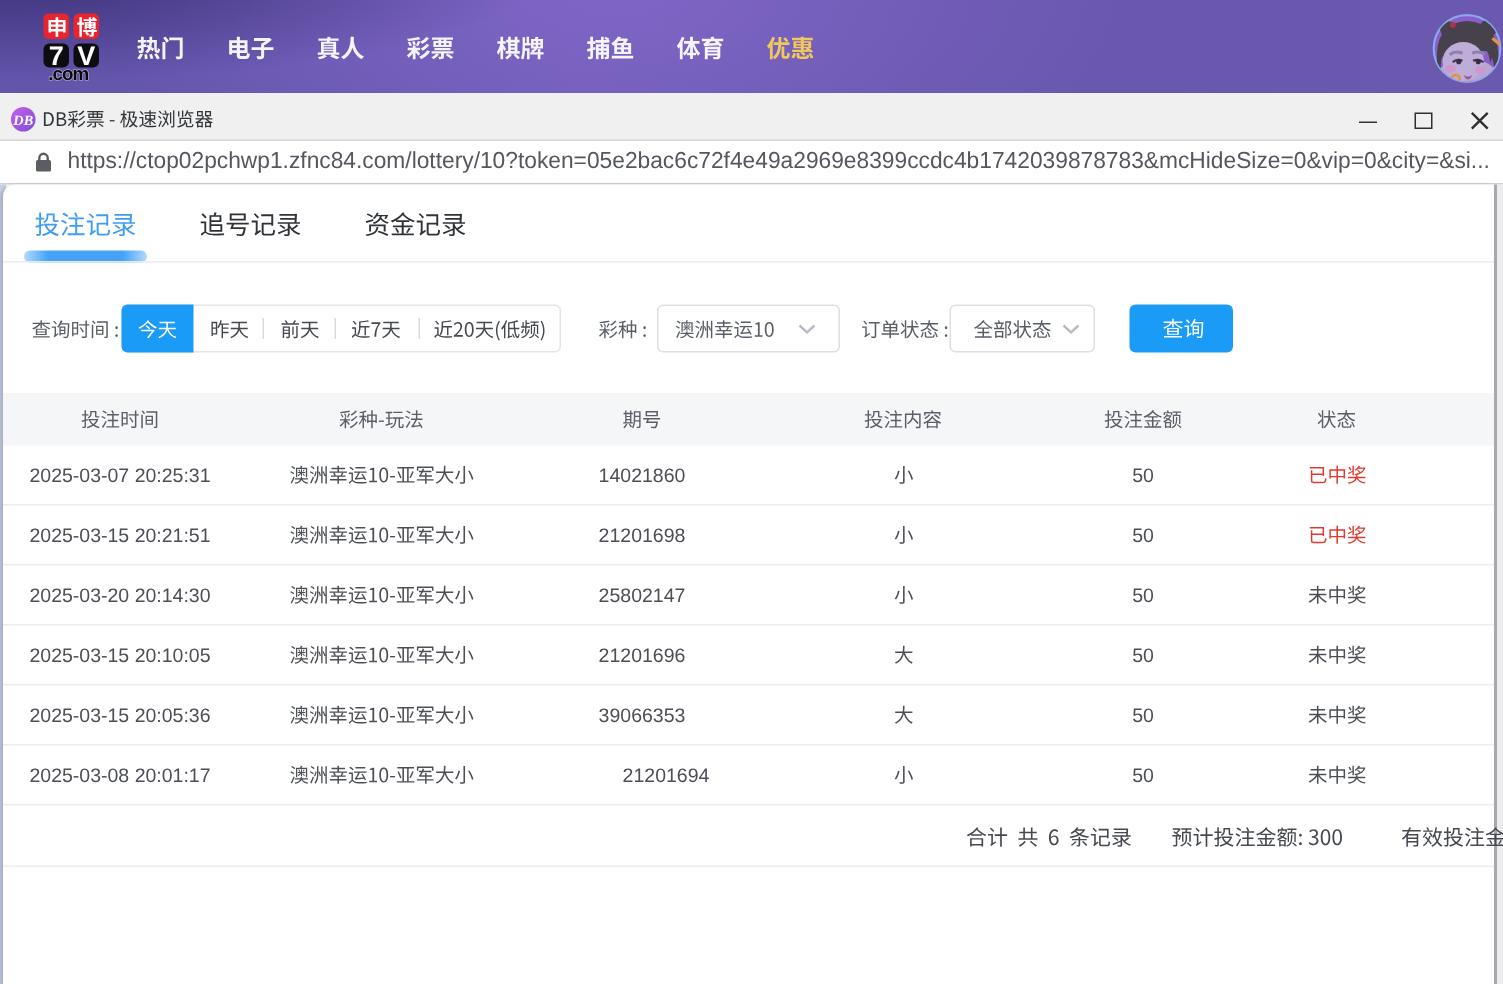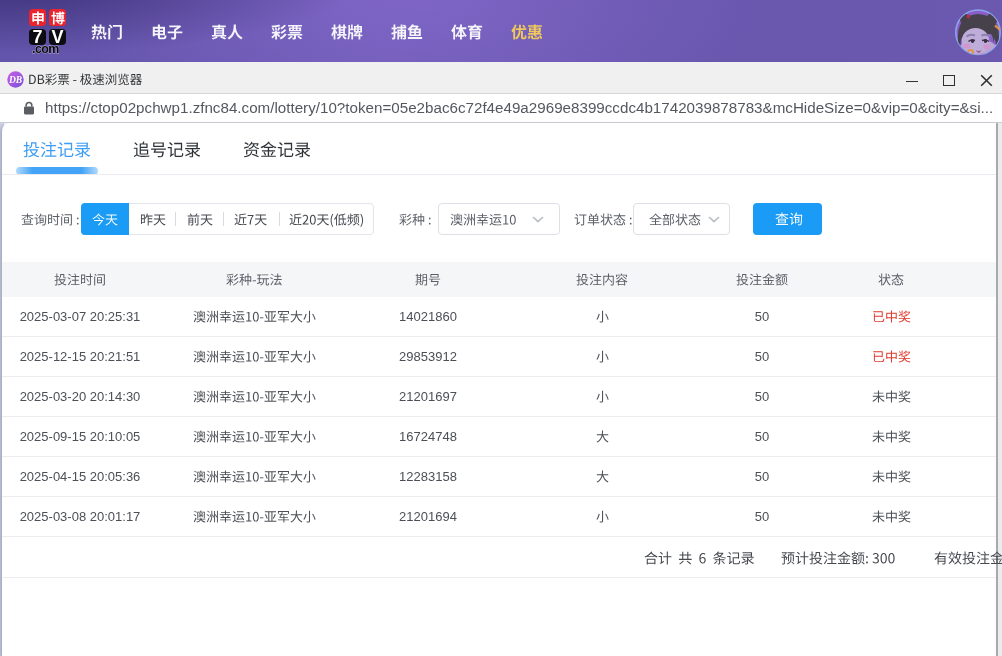--- a/index.html
+++ b/index.html
@@ -458,37 +458,37 @@
   </svg>
 <div class="num" style="left:692px;top:296.5px;width:140px">50</div>
 <svg class="t" style="left:871.5px;top:310.1px;fill:#e03a2e;" width="39.0" height="13.0">
     <g transform="translate(0,11.44) scale(0.013000,-0.013000)">
       <use href="#gr5df2" x="0"></use>
       <use href="#gr4e2d" x="1000"></use>
       <use href="#gr5956" x="2000"></use>
     </g>
   </svg>
 <div class="rline" style="top:376.0px"></div>
-<div class="num" style="left:0px;top:336.5px;width:160px">2025-12-15 20:21:51</div>
+<div class="num" style="left:0px;top:336.5px;width:160px">2025-03-15 20:21:51</div>
 <svg class="t" style="left:192.5px;top:350.1px;fill:#4c4f55;" width="123.0" height="13.0">
     <g transform="translate(0,11.44) scale(0.013000,-0.013000)">
       <use href="#gr6fb3" x="0"></use>
       <use href="#gr6d32" x="1000"></use>
       <use href="#gr5e78" x="2000"></use>
       <use href="#gr8fd0" x="3000"></use>
       <use href="#gr0031" x="4000"></use>
       <use href="#gr0030" x="4555"></use>
       <use href="#gr002d" x="5110"></use>
       <use href="#gr4e9a" x="5457"></use>
       <use href="#gr519b" x="6457"></use>
       <use href="#gr5927" x="7457"></use>
       <use href="#gr5c0f" x="8457"></use>
     </g>
   </svg>
-<div class="num" style="left:344px;top:336.5px;width:168px">29853912</div>
+<div class="num" style="left:344px;top:336.5px;width:168px">21201698</div>
 <svg class="t" style="left:595.5px;top:350.1px;fill:#4c4f55;" width="13.0" height="13.0">
     <g transform="translate(0,11.44) scale(0.013000,-0.013000)">
       <use href="#gr5c0f" x="0"></use>
     </g>
   </svg>
 <div class="num" style="left:692px;top:336.5px;width:140px">50</div>
 <svg class="t" style="left:871.5px;top:350.1px;fill:#e03a2e;" width="39.0" height="13.0">
     <g transform="translate(0,11.44) scale(0.013000,-0.013000)">
       <use href="#gr5df2" x="0"></use>
       <use href="#gr4e2d" x="1000"></use>
@@ -505,83 +505,83 @@
       <use href="#gr8fd0" x="3000"></use>
       <use href="#gr0031" x="4000"></use>
       <use href="#gr0030" x="4555"></use>
       <use href="#gr002d" x="5110"></use>
       <use href="#gr4e9a" x="5457"></use>
       <use href="#gr519b" x="6457"></use>
       <use href="#gr5927" x="7457"></use>
       <use href="#gr5c0f" x="8457"></use>
     </g>
   </svg>
-<div class="num" style="left:344px;top:376.5px;width:168px">21201697</div>
+<div class="num" style="left:344px;top:376.5px;width:168px">25802147</div>
 <svg class="t" style="left:595.5px;top:390.1px;fill:#4c4f55;" width="13.0" height="13.0">
     <g transform="translate(0,11.44) scale(0.013000,-0.013000)">
       <use href="#gr5c0f" x="0"></use>
     </g>
   </svg>
 <div class="num" style="left:692px;top:376.5px;width:140px">50</div>
 <svg class="t" style="left:871.5px;top:390.1px;fill:#4c4f55;" width="39.0" height="13.0">
     <g transform="translate(0,11.44) scale(0.013000,-0.013000)">
       <use href="#gr672a" x="0"></use>
       <use href="#gr4e2d" x="1000"></use>
       <use href="#gr5956" x="2000"></use>
     </g>
   </svg>
 <div class="rline" style="top:456.0px"></div>
-<div class="num" style="left:0px;top:416.5px;width:160px">2025-09-15 20:10:05</div>
+<div class="num" style="left:0px;top:416.5px;width:160px">2025-03-15 20:10:05</div>
 <svg class="t" style="left:192.5px;top:430.1px;fill:#4c4f55;" width="123.0" height="13.0">
     <g transform="translate(0,11.44) scale(0.013000,-0.013000)">
       <use href="#gr6fb3" x="0"></use>
       <use href="#gr6d32" x="1000"></use>
       <use href="#gr5e78" x="2000"></use>
       <use href="#gr8fd0" x="3000"></use>
       <use href="#gr0031" x="4000"></use>
       <use href="#gr0030" x="4555"></use>
       <use href="#gr002d" x="5110"></use>
       <use href="#gr4e9a" x="5457"></use>
       <use href="#gr519b" x="6457"></use>
       <use href="#gr5927" x="7457"></use>
       <use href="#gr5c0f" x="8457"></use>
     </g>
   </svg>
-<div class="num" style="left:344px;top:416.5px;width:168px">16724748</div>
+<div class="num" style="left:344px;top:416.5px;width:168px">21201696</div>
 <svg class="t" style="left:595.5px;top:430.1px;fill:#4c4f55;" width="13.0" height="13.0">
     <g transform="translate(0,11.44) scale(0.013000,-0.013000)">
       <use href="#gr5927" x="0"></use>
     </g>
   </svg>
 <div class="num" style="left:692px;top:416.5px;width:140px">50</div>
 <svg class="t" style="left:871.5px;top:430.1px;fill:#4c4f55;" width="39.0" height="13.0">
     <g transform="translate(0,11.44) scale(0.013000,-0.013000)">
       <use href="#gr672a" x="0"></use>
       <use href="#gr4e2d" x="1000"></use>
       <use href="#gr5956" x="2000"></use>
     </g>
   </svg>
 <div class="rline" style="top:496.0px"></div>
-<div class="num" style="left:0px;top:456.5px;width:160px">2025-04-15 20:05:36</div>
+<div class="num" style="left:0px;top:456.5px;width:160px">2025-03-15 20:05:36</div>
 <svg class="t" style="left:192.5px;top:470.1px;fill:#4c4f55;" width="123.0" height="13.0">
     <g transform="translate(0,11.44) scale(0.013000,-0.013000)">
       <use href="#gr6fb3" x="0"></use>
       <use href="#gr6d32" x="1000"></use>
       <use href="#gr5e78" x="2000"></use>
       <use href="#gr8fd0" x="3000"></use>
       <use href="#gr0031" x="4000"></use>
       <use href="#gr0030" x="4555"></use>
       <use href="#gr002d" x="5110"></use>
       <use href="#gr4e9a" x="5457"></use>
       <use href="#gr519b" x="6457"></use>
       <use href="#gr5927" x="7457"></use>
       <use href="#gr5c0f" x="8457"></use>
     </g>
   </svg>
-<div class="num" style="left:344px;top:456.5px;width:168px">12283158</div>
+<div class="num" style="left:344px;top:456.5px;width:168px">39066353</div>
 <svg class="t" style="left:595.5px;top:470.1px;fill:#4c4f55;" width="13.0" height="13.0">
     <g transform="translate(0,11.44) scale(0.013000,-0.013000)">
       <use href="#gr5927" x="0"></use>
     </g>
   </svg>
 <div class="num" style="left:692px;top:456.5px;width:140px">50</div>
 <svg class="t" style="left:871.5px;top:470.1px;fill:#4c4f55;" width="39.0" height="13.0">
     <g transform="translate(0,11.44) scale(0.013000,-0.013000)">
       <use href="#gr672a" x="0"></use>
       <use href="#gr4e2d" x="1000"></use>
@@ -598,21 +598,21 @@
       <use href="#gr8fd0" x="3000"></use>
       <use href="#gr0031" x="4000"></use>
       <use href="#gr0030" x="4555"></use>
       <use href="#gr002d" x="5110"></use>
       <use href="#gr4e9a" x="5457"></use>
       <use href="#gr519b" x="6457"></use>
       <use href="#gr5927" x="7457"></use>
       <use href="#gr5c0f" x="8457"></use>
     </g>
   </svg>
-<div class="num" style="left:344px;top:496.5px;width:168px">21201694</div>
+<div class="num" style="left:360px;top:496.5px;width:168px">21201694</div>
 <svg class="t" style="left:595.5px;top:510.1px;fill:#4c4f55;" width="13.0" height="13.0">
     <g transform="translate(0,11.44) scale(0.013000,-0.013000)">
       <use href="#gr5c0f" x="0"></use>
     </g>
   </svg>
 <div class="num" style="left:692px;top:496.5px;width:140px">50</div>
 <svg class="t" style="left:871.5px;top:510.1px;fill:#4c4f55;" width="39.0" height="13.0">
     <g transform="translate(0,11.44) scale(0.013000,-0.013000)">
       <use href="#gr672a" x="0"></use>
       <use href="#gr4e2d" x="1000"></use>

